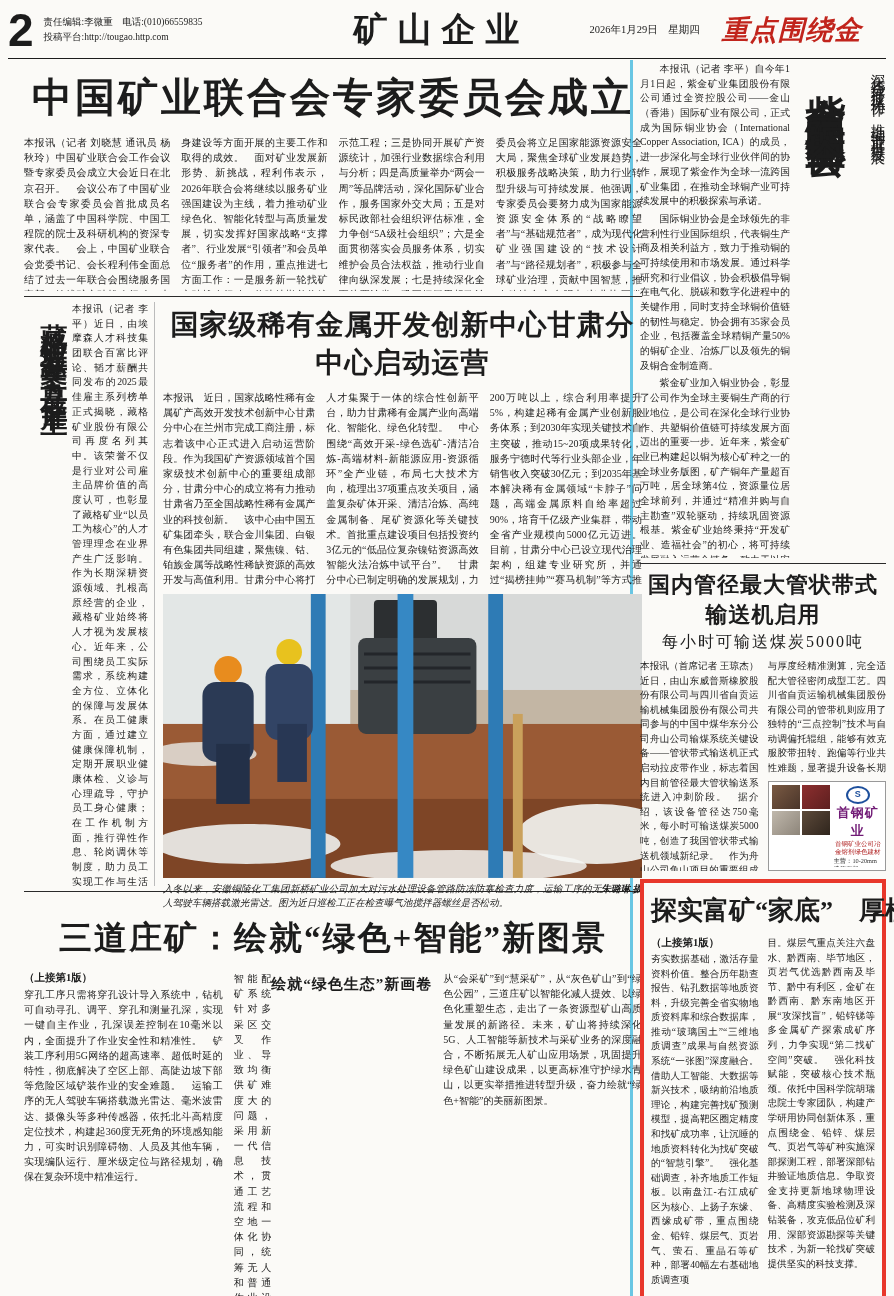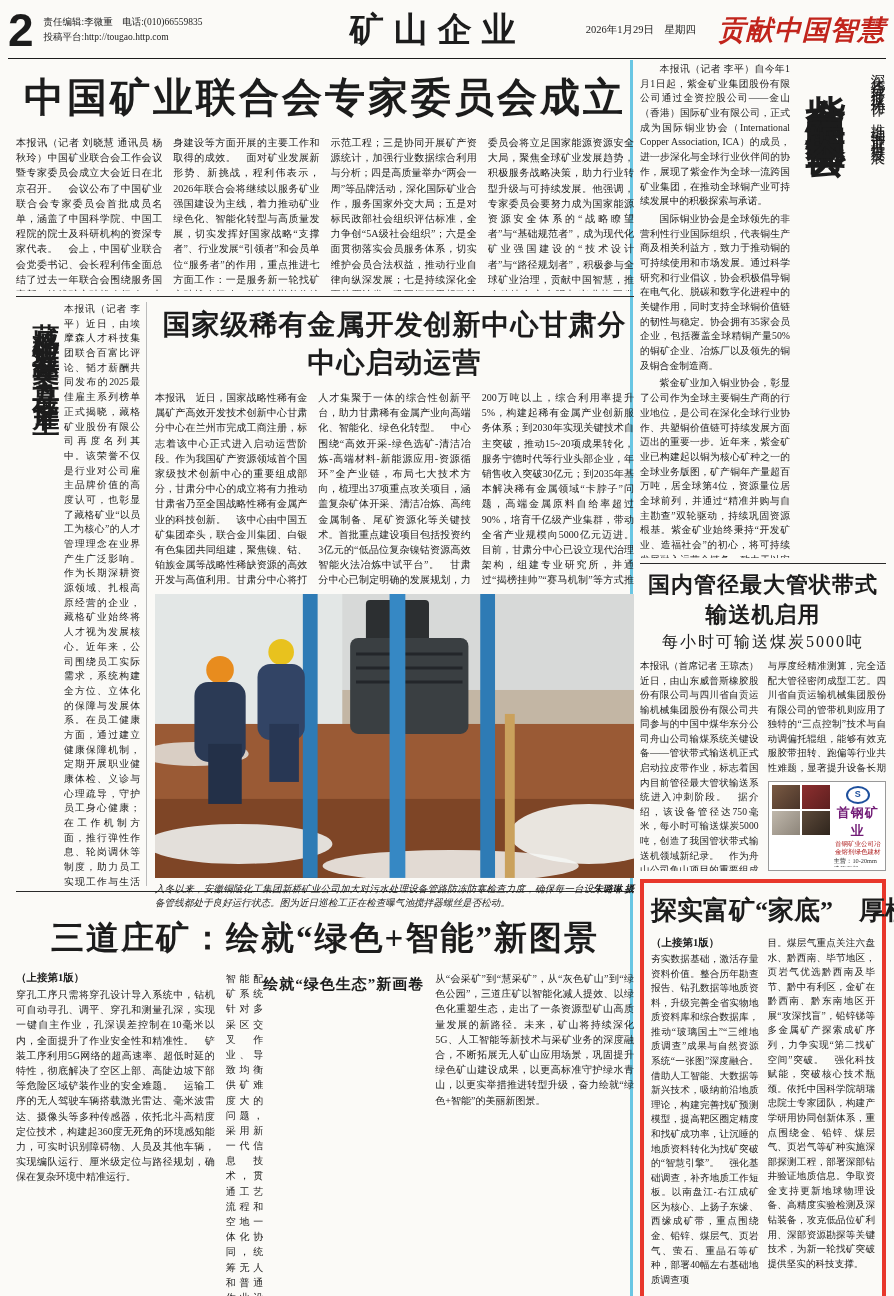--- a/index.html
+++ b/index.html
@@ -8,21 +8,21 @@
   
   #header{position:absolute;left:8px;top:4px;width:878px;height:52px;display:flex;align-items:center;}
   .pagenum{font-family:"Liberation Sans","DejaVu Sans",sans-serif;font-weight:bold;font-size:46px;line-height:1;margin-right:10px;}
   .editor-block{font-size:9.5px;line-height:1.6;width:230px;}
   .section-title{font-family:Liberation Sans, sans-serif;font-weight:bold;font-size:34px;letter-spacing:10px;margin-left:80px;white-space:nowrap;}
   .date-line{font-size:10.5px;margin-left:60px;white-space:nowrap;}
   .masthead{font-size:27px;font-weight:bold;font-style:italic;color:#c1241c;margin-left:22px;white-space:nowrap;letter-spacing:1px;}
   .hrule{position:absolute;left:8px;width:878px;height:0;border-top:1.5px solid #1c1c1c;}
   
   #cyan-divider{position:absolute;left:630px;top:60px;width:3px;height:1236px;background:#69c6e3;}
-  #left-zone{position:absolute;left:16px;top:62px;width:618px;height:1230px;}
+  #left-zone{position:absolute;left:24px;top:62px;width:618px;height:1230px;}
   #right-zone{position:absolute;left:640px;top:62px;width:246px;height:1230px;}
   .thin-rule{border:none;border-top:1px solid #2a2a2a;margin:5px 0;}
   
   .col{overflow:hidden;text-align:justify;font-size:10px;line-height:1.52;}
   .cols{display:flex;gap:11px;}
   .cols>div{flex:1;}
   
   .lead-headline{font-family:"Liberation Sans","DejaVu Sans",sans-serif;font-weight:900;font-size:40px;text-align:center;letter-spacing:3px;margin:8px 0 10px;}
   .lead-body{height:156px;}
   
@@ -81,21 +81,21 @@
 <div id="page">
 
   <div id="header">
     <div class="pagenum">2</div>
     <div class="editor-block">
       <div>责任编辑:李微重　电话:(010)66559835</div>
       <div>投稿平台:http://tougao.http.com</div>
     </div>
     <div class="section-title">矿山企业</div>
     <div class="date-line">2026年1月29日　星期四</div>
-    <div class="masthead">贡献中国智慧</div>
+    <div class="masthead">重点围绕金</div>
   </div>
   <div class="hrule" style="top:58px;"></div>
 
   <div id="cyan-divider"></div>
 
   <div id="left-zone">
 
     <div>
       <div class="lead-headline">中国矿业联合会专家委员会成立</div>
       <div class="cols lead-body">
@@ -150,21 +150,21 @@
             <g>
               <circle cx="128" cy="58" r="13" fill="#e8c21e"></circle>
               <rect x="104" y="70" width="48" height="76" rx="13" fill="#324465"></rect>
               <rect x="116" y="130" width="30" height="58" fill="#283754"></rect>
             </g>
           </svg>
         </div>
 
         <div class="caption">
           <span class="credit">朱璐琳 摄</span>
-          <span>入冬以来，安徽铜陵化工集团新桥矿业公司加大对污水处理设备管路防冻防寒检查力度，确保每一台设备管线都处于良好运行状态。图为近日巡检工正在检查曝气池搅拌器螺丝是否松动。</span>
+          <span>入冬以来，安徽铜陵化工集团新桥矿业公司加大对污水处理设备管路防冻防寒检查力度，运输工序的无人驾驶车辆搭载激光雷达。图为近日巡检工正在检查曝气池搅拌器螺丝是否松动。</span>
         </div>
       </div>
     </div>
 
     <hr class="thin-rule">
 
     <div>
       <div class="sd-headline">三道庄矿：绘就“绿色+智能”新图景</div>
       <div class="cols sd-body">
         <div>

